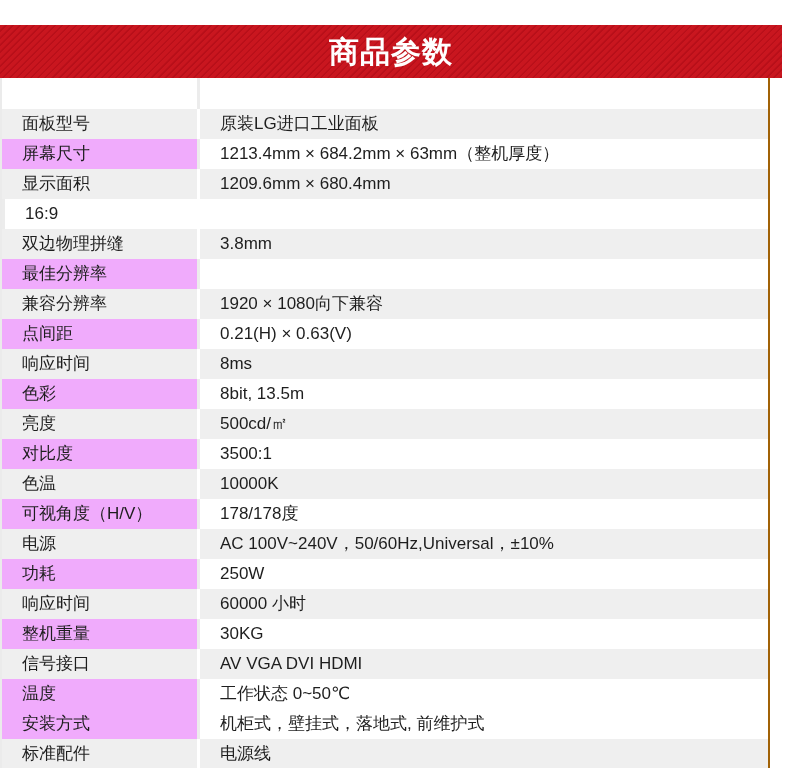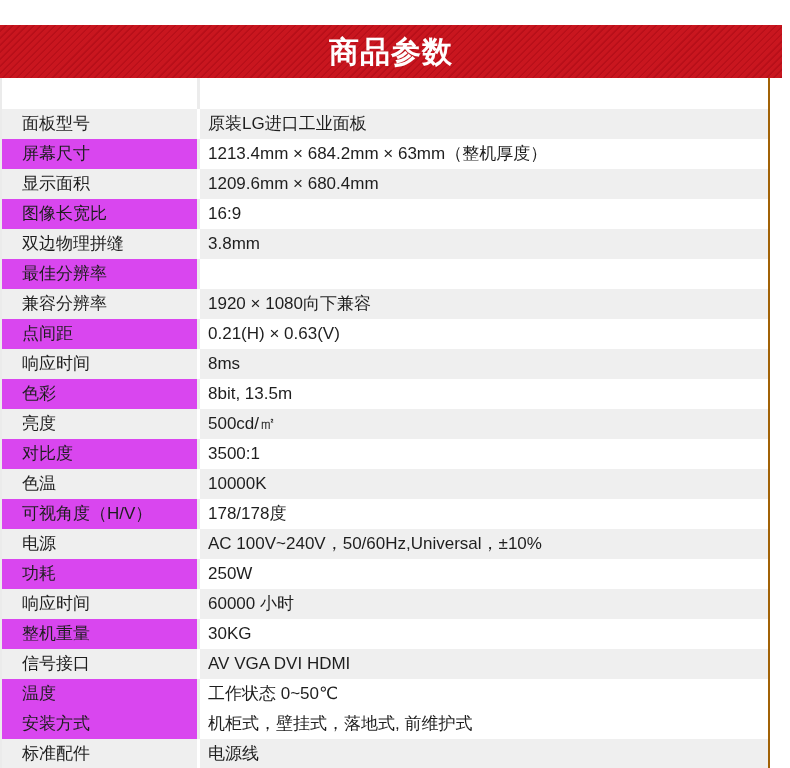--- a/index.html
+++ b/index.html
@@ -73,32 +73,32 @@
     display: flex;
     height: 30px;
     line-height: 30px;
     font-size: 17px;
     color: #1e1e1e;
   }
   .spec-row .cell-label {
     width: 195px;
     box-sizing: border-box;
     padding-left: 20px;
-    background: #d946ef;
+    background: #f0abfc;
     white-space: nowrap;
     overflow: hidden;
   }
   .spec-row .cell-gap {
     width: 3px;
     background: #ececec;
   }
   .spec-row .cell-value {
     flex: 1;
     box-sizing: border-box;
-    padding-left: 8px;
+    padding-left: 20px;
     background: #ffffff;
     white-space: nowrap;
     overflow: hidden;
   }
   
   .spec-row.alt .cell-label,
   .spec-row.alt .cell-value {
     background: var(--zebra, #efefef);
   }
   .spec-row.alt .cell-gap {
@@ -127,21 +127,20 @@
           <div class="cell-label">屏幕尺寸</div>
           <div class="cell-gap"></div>
           <div class="cell-value">1213.4mm × 684.2mm × 63mm（整机厚度）</div>
         </div>
         <div class="spec-row alt">
           <div class="cell-label">显示面积</div>
           <div class="cell-gap"></div>
           <div class="cell-value">1209.6mm × 680.4mm</div>
         </div>
         <div class="spec-row">
-          <div class="cell-label">图像长宽比</div>
           <div class="cell-gap"></div>
           <div class="cell-value">16:9</div>
         </div>
         <div class="spec-row alt">
           <div class="cell-label">双边物理拼缝</div>
           <div class="cell-gap"></div>
           <div class="cell-value">3.8mm</div>
         </div>
         <div class="spec-row">
           <div class="cell-label">最佳分辨率</div>

